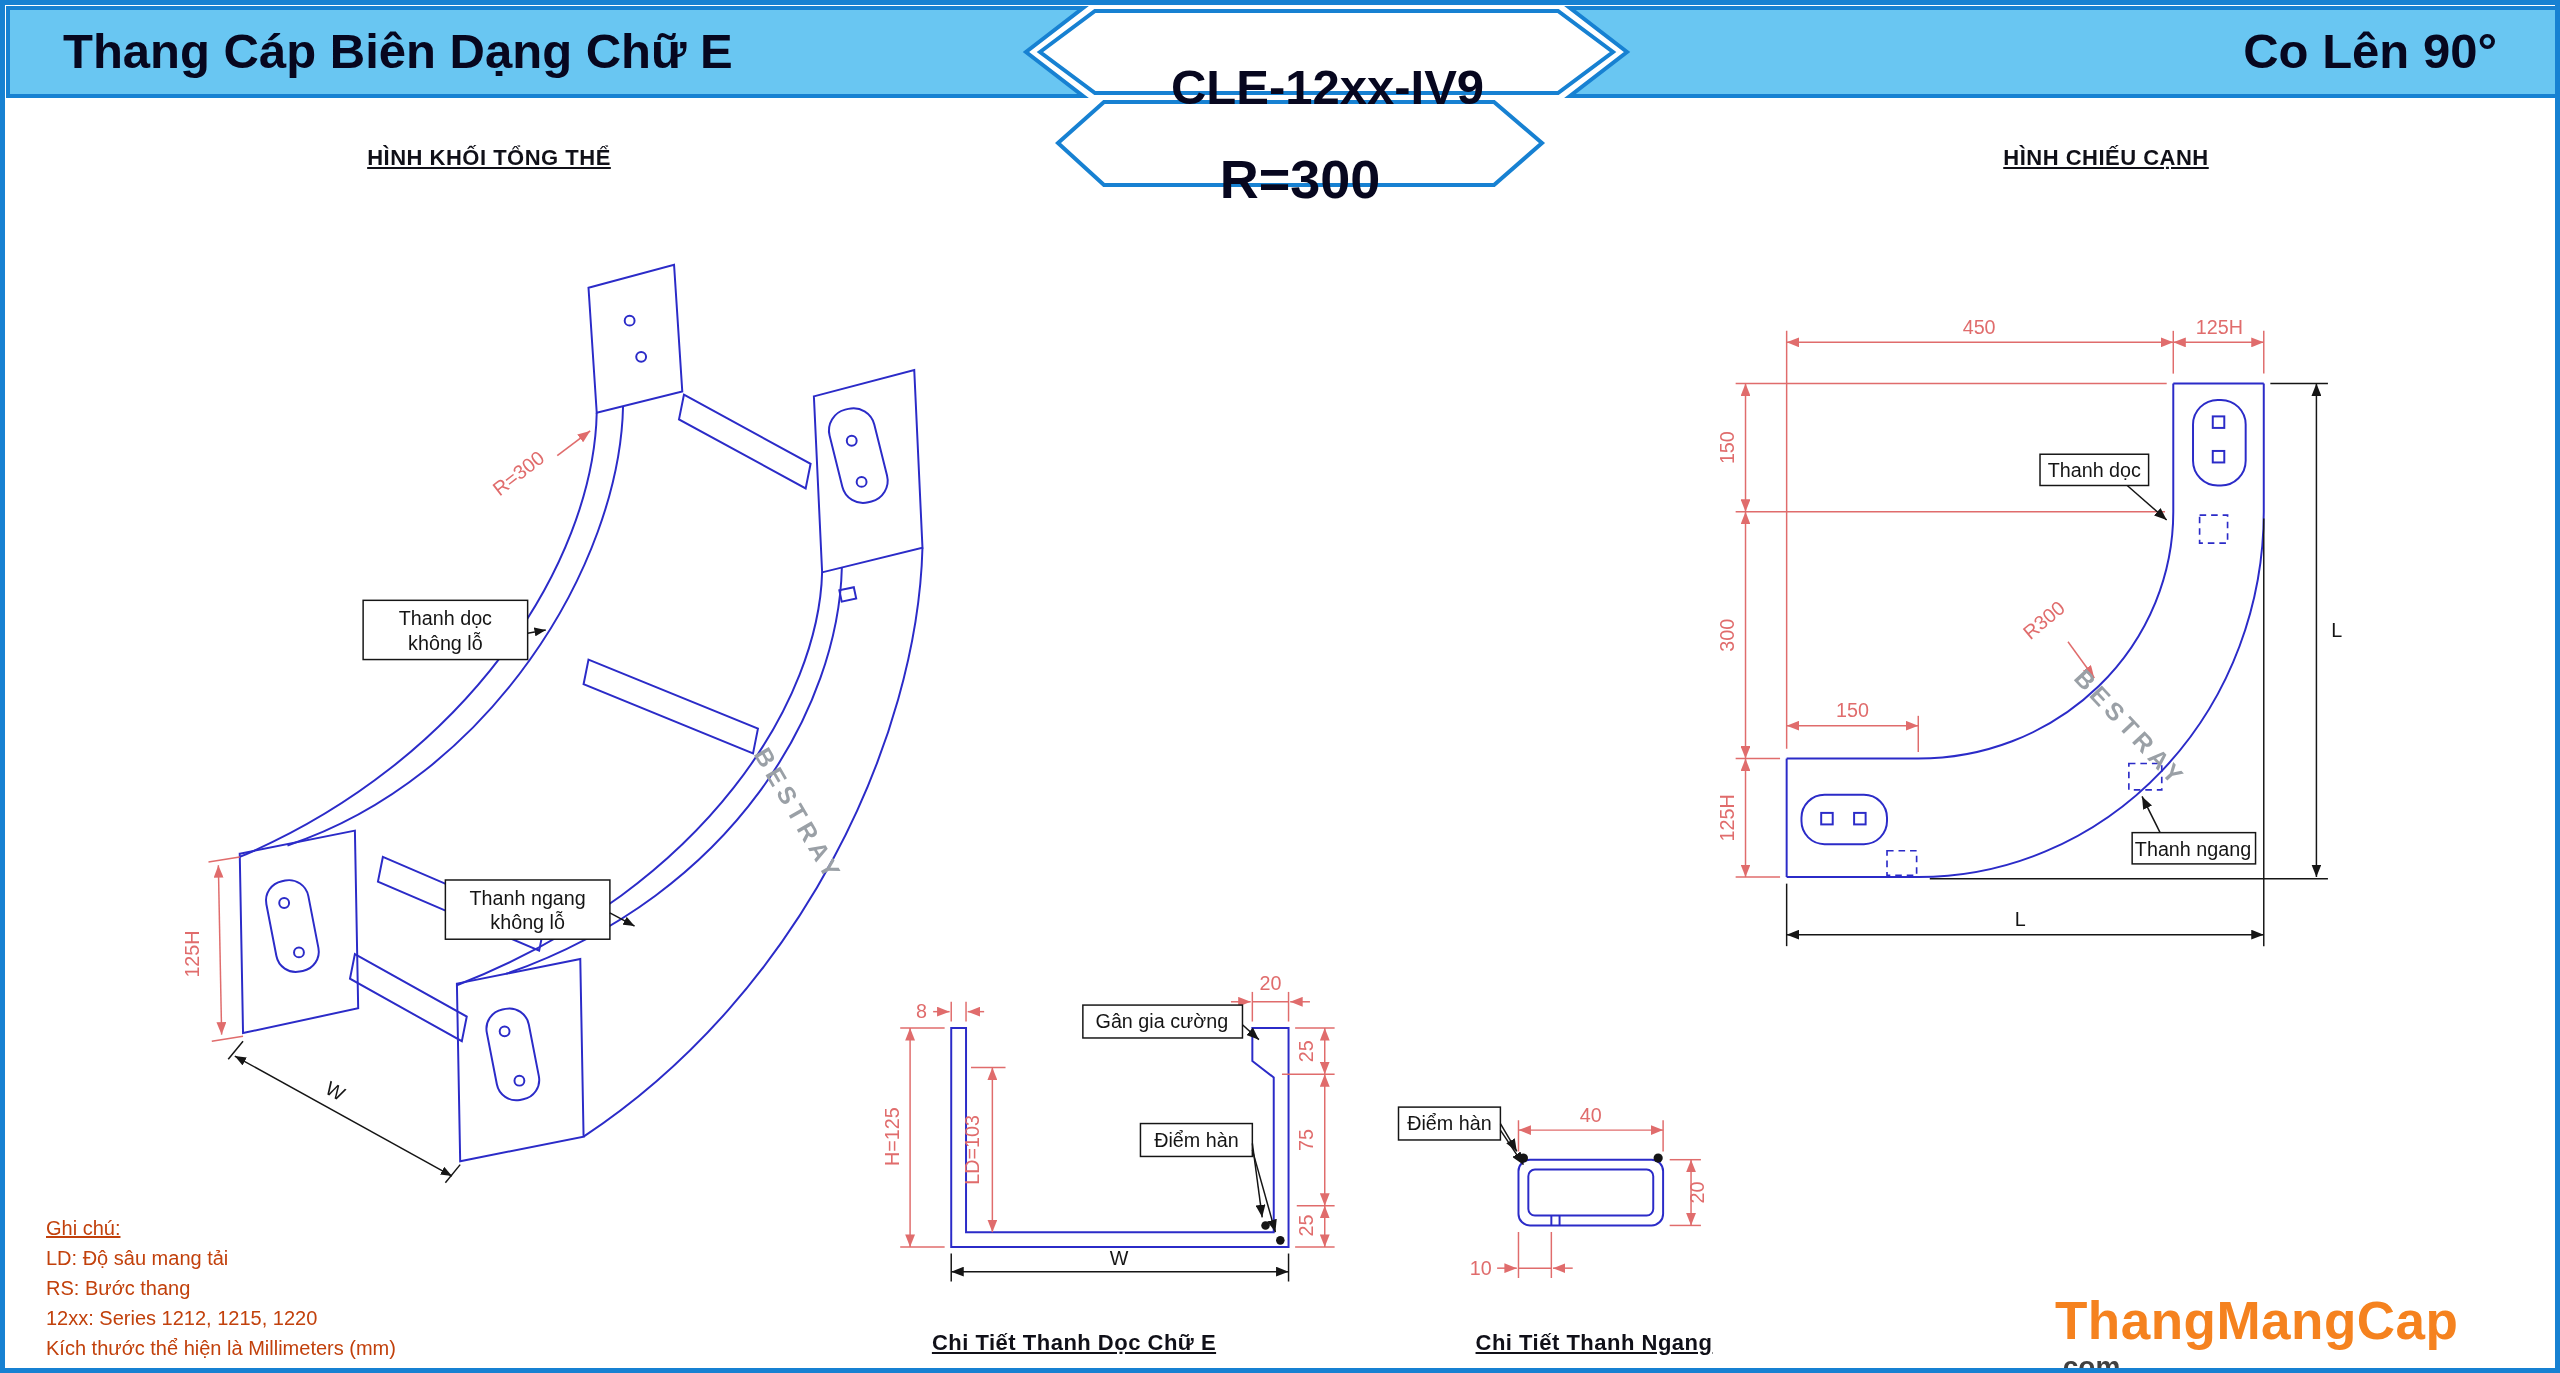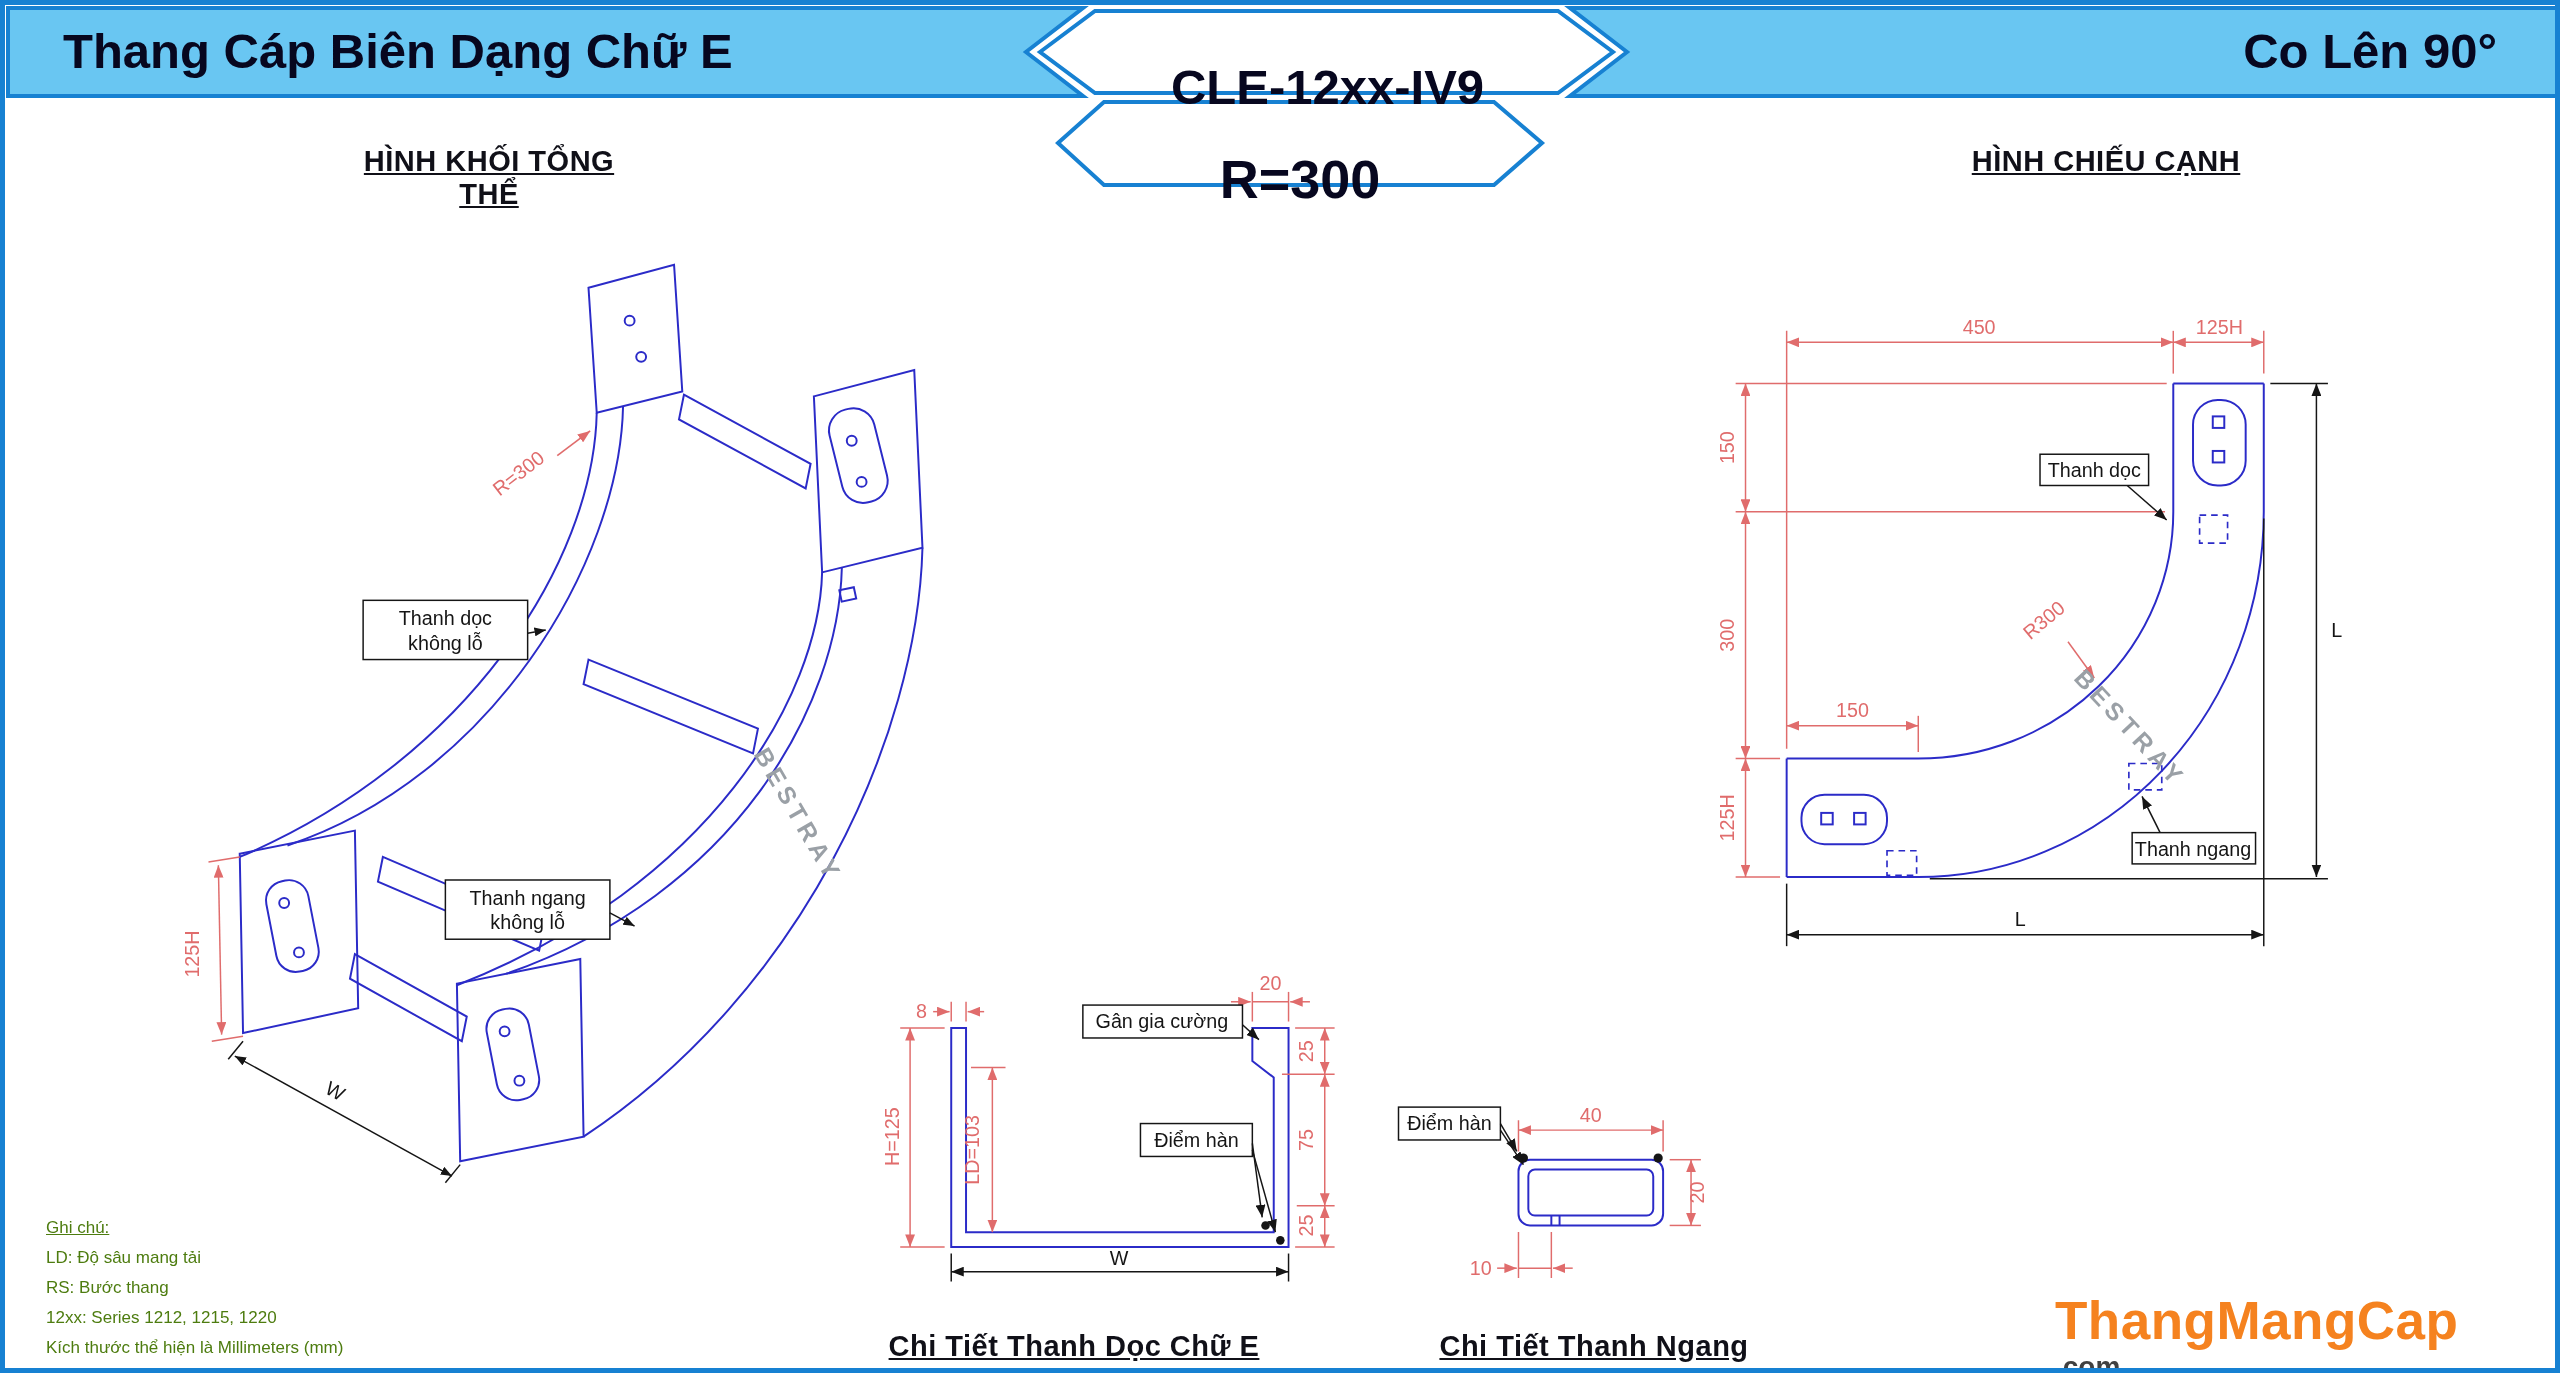--- a/index.html
+++ b/index.html
@@ -6,24 +6,24 @@
   html,body { background:#dfe3e6; }
   .page {
     position:relative; width:2560px; height:1373px; background:#ffffff;
     border:5px solid #1781d2; overflow:hidden;
     font-family:"Liberation Sans", sans-serif;
   }
   .abs { position:absolute; }
   .hdr-text { color:#07071f; font-weight:700; font-size:49px; display:flex; align-items:center; }
   .hdr-center { justify-content:center; text-align:center;margin-top:36px; }
   .sec-title {
-    position:absolute; text-align:center; font-size:29px; font-weight:600;
+    position:absolute; text-align:center; font-size:22px; font-weight:600;
     color:#101018; text-decoration:underline; letter-spacing:0.5px;
   }
-  .notes { position:absolute; left:41px; top:1208px; font-size:17px; color:#4d7c0f; line-height:30px; }
+  .notes { position:absolute; left:41px; top:1208px; font-size:20px; color:#c2410c; line-height:30px; }
   .notes .nt { text-decoration:underline; }
   .logo { position:absolute; left:2050px; top:1285px; display:flex; align-items:baseline; white-space:nowrap;flex-direction:column; }
   .logo .main { color:#f5821f; font-size:53px; font-weight:800; letter-spacing:0.5px; }
   .logo .tld  { color:#404040; font-size:28px; font-weight:700;text-align:center; }
   svg text { font-family:"Liberation Sans", sans-serif; }
   .dimr { fill:#e06c6c; font-size:12px; }
   .dimb { fill:#151515; font-size:12px; }
   .lbl  { fill:#151515; font-size:12px; }
   .wm   { fill:#9aa0a6; font-size:15px; letter-spacing:3px; font-weight:600; }
 </style>

